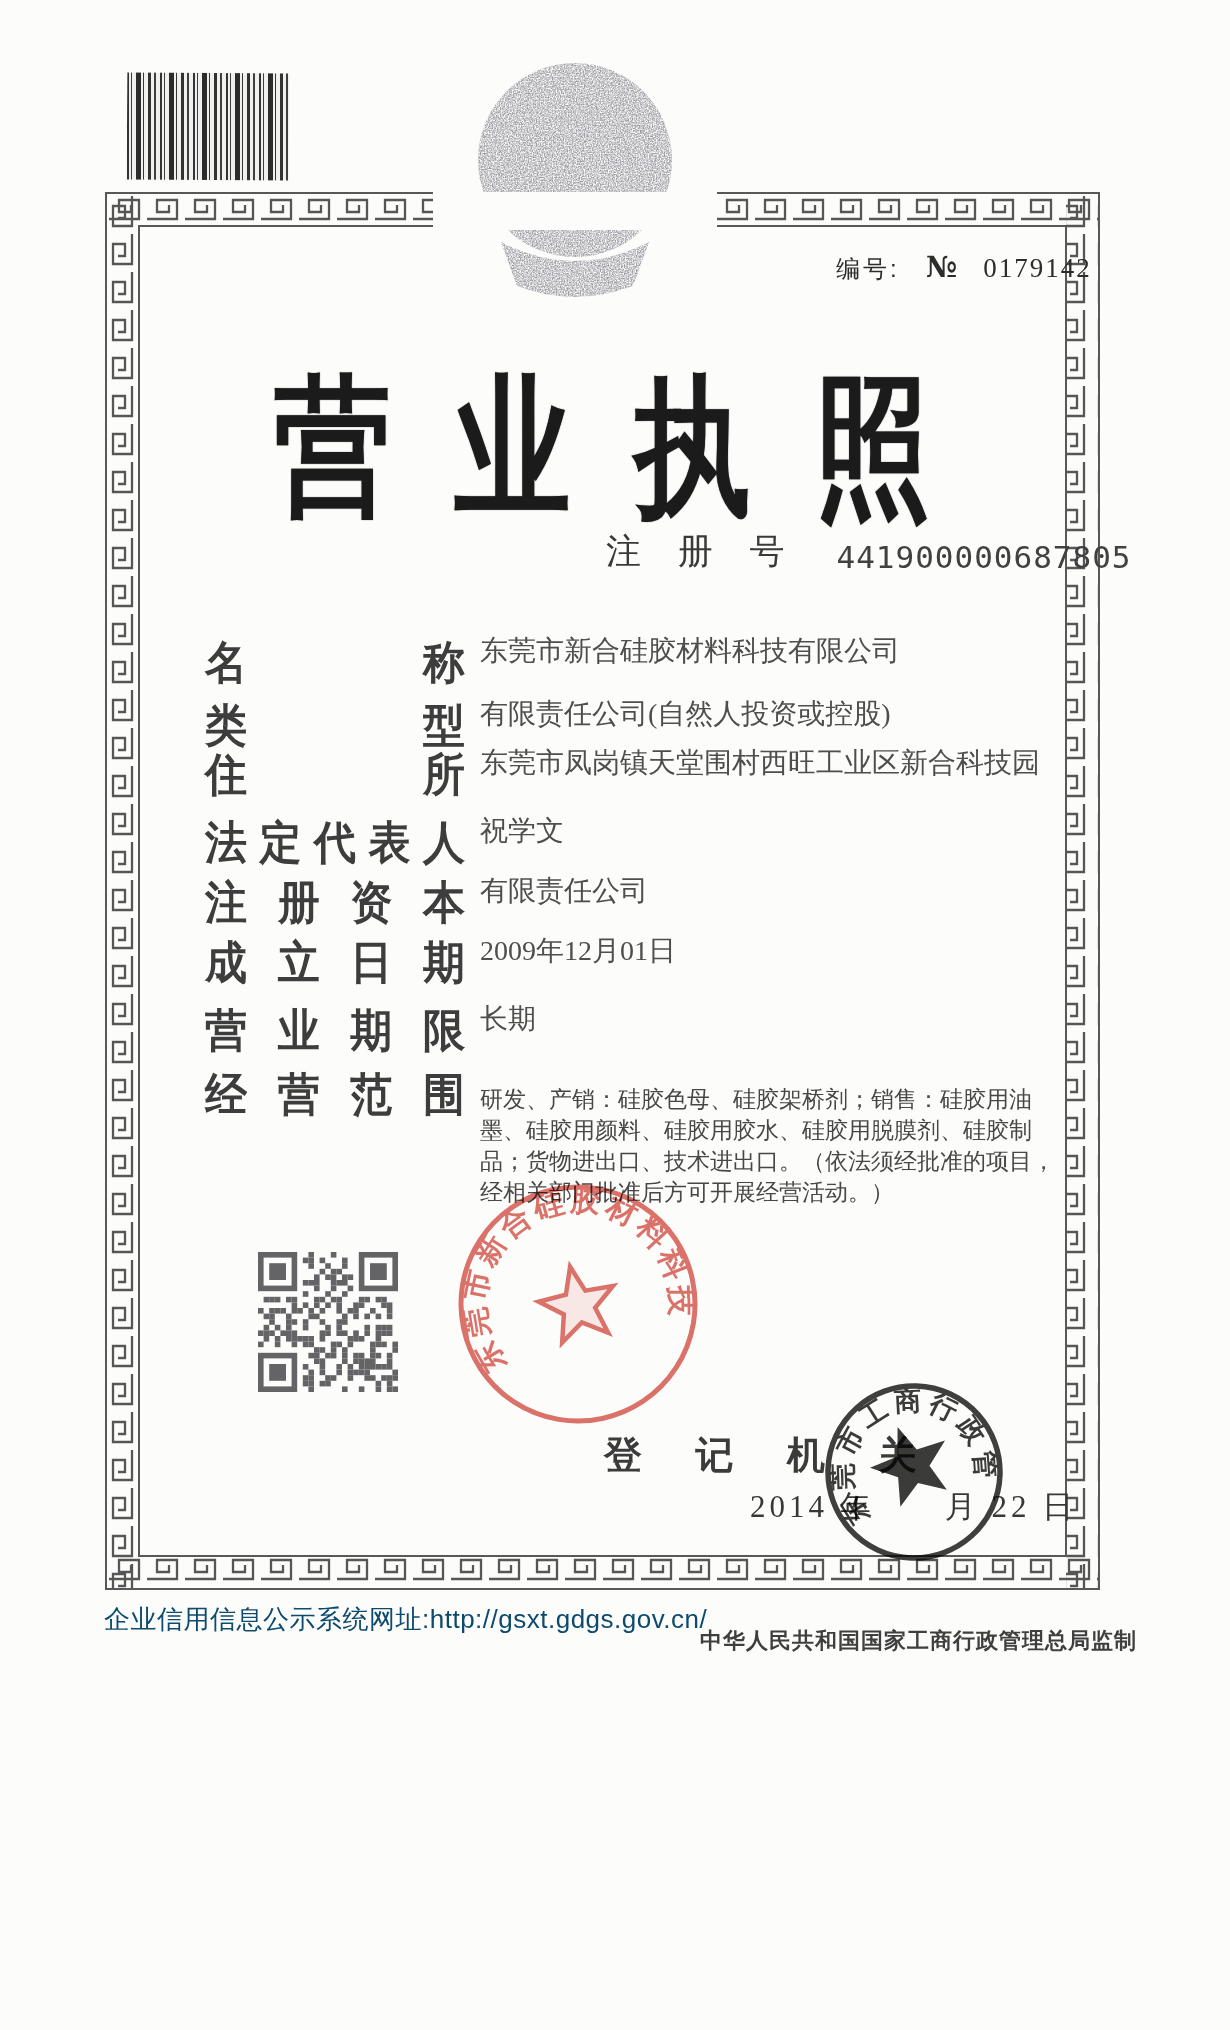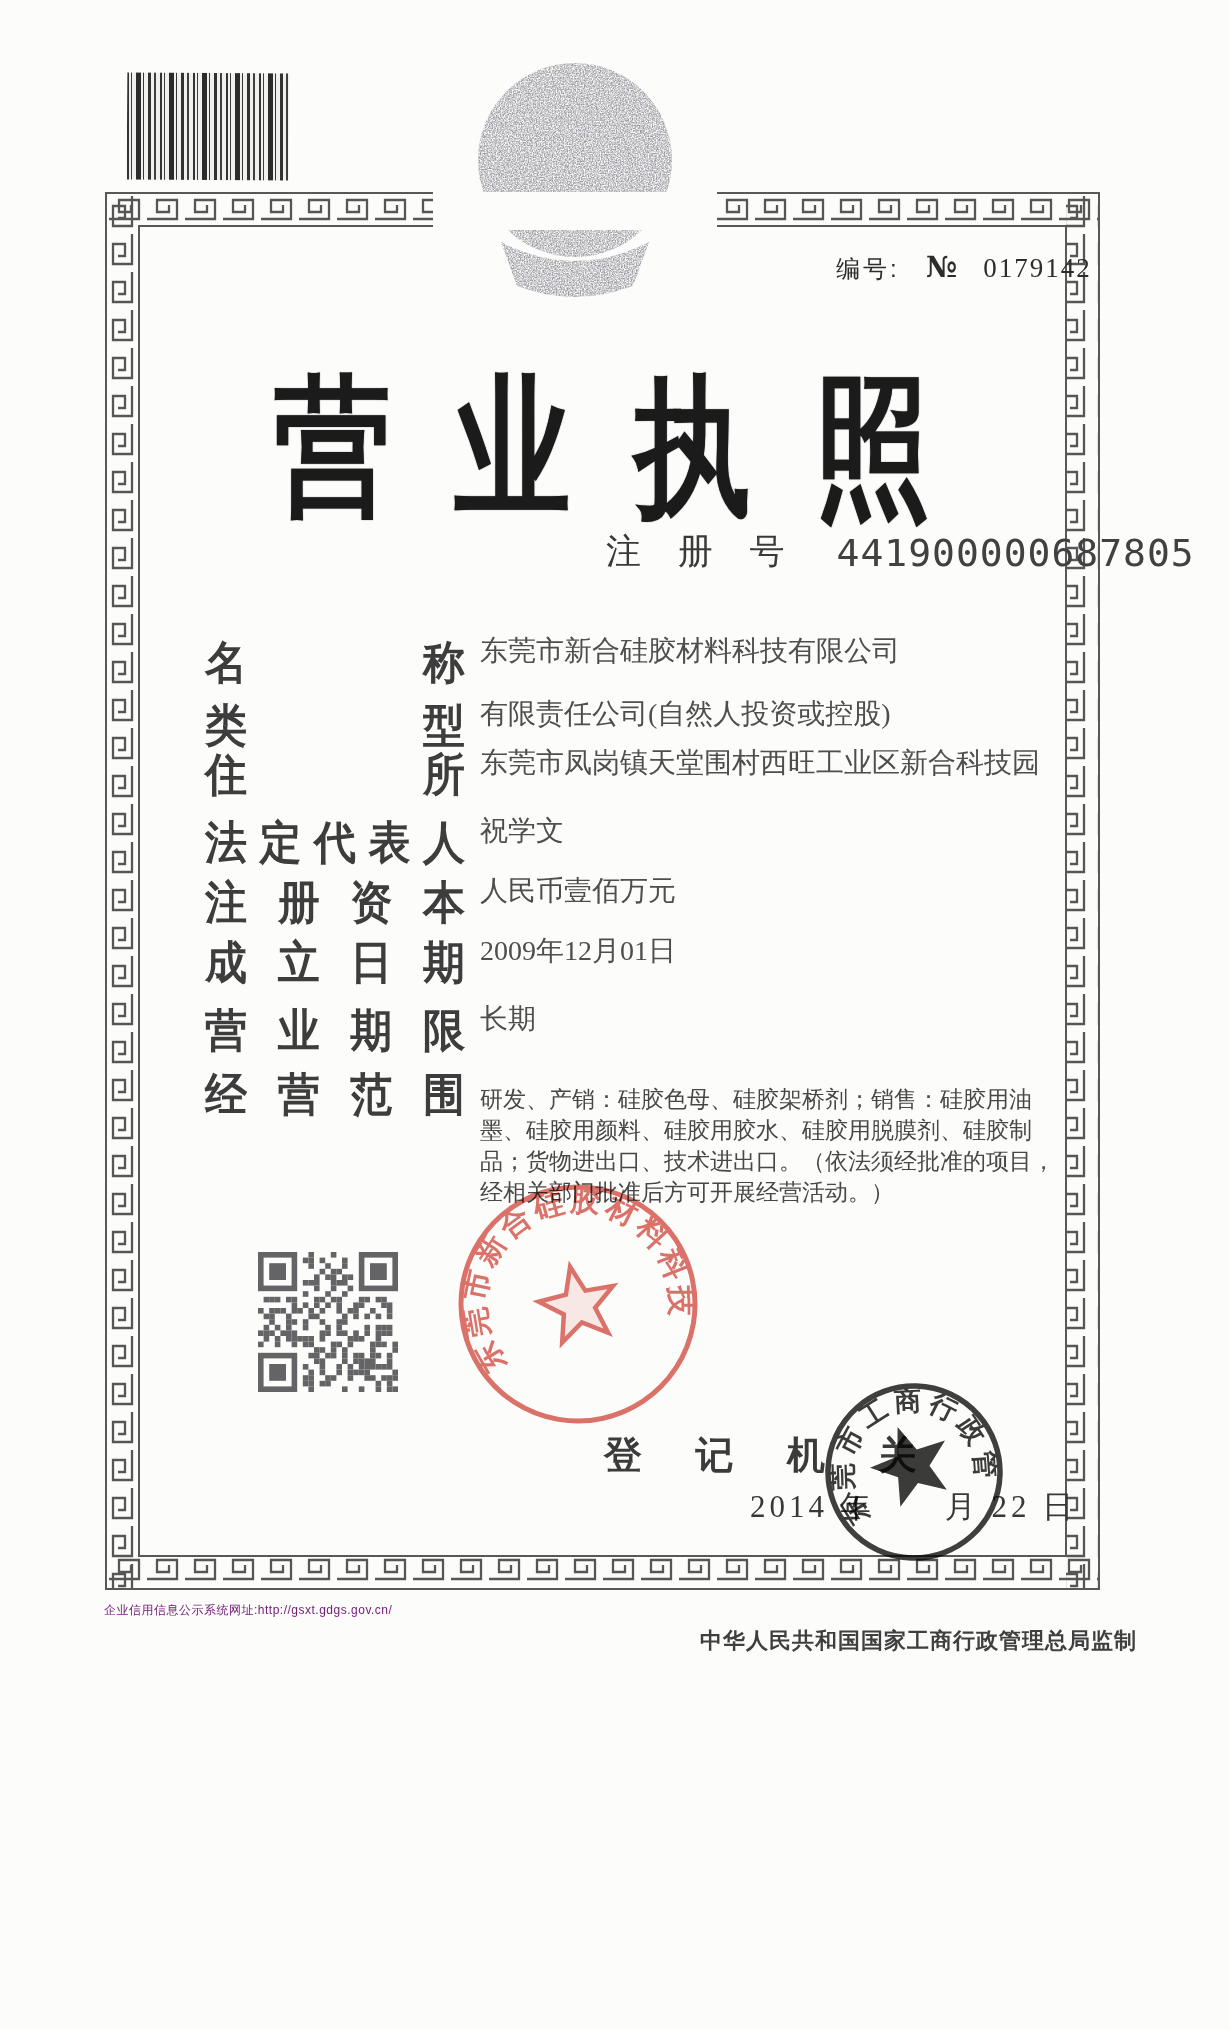--- a/index.html
+++ b/index.html
@@ -27,21 +27,21 @@
 
   
   .title { position:absolute; left:105px; top:347px; width:995px; text-align:center;
     font-size:116px; font-weight:900; letter-spacing:64px; text-indent:64px;
     color:#1b1b1b; transform:scaleY(1.3); transform-origin:top center;
     font-family:"Liberation Serif", serif; text-shadow:0 0 1px #444; }
 
   
   .regno { position:absolute; left:606px; top:528px; display:flex; align-items:flex-end; color:#3a3a3a;gap:12px; }
   .regno-label { font-size:35px; letter-spacing:14px; font-family:"Liberation Serif", serif; }
-  .regno-number { font-size:38px; margin-left:26px; font-family:"DejaVu Sans Mono", monospace; letter-spacing:1px; color:#414141; }
+  .regno-number { font-size:31px; margin-left:26px; font-family:"DejaVu Sans Mono", monospace; letter-spacing:1px; color:#414141; }
 
   
   .row { position:absolute; left:205px; width:880px; }
   .row .lbl { position:absolute; left:0; top:0; width:260px; font-size:42px; font-weight:600;
     color:#3d3d3d; font-family:"Liberation Serif", serif;
     text-align:justify; text-align-last:justify; line-height:1; transform:scaleY(1.08); transform-origin:top left; }
   .row .val { position:absolute; left:275px; top:-8px; font-size:28px; color:#4e4e4e; letter-spacing:0px;
     font-family:"Liberation Serif", serif; white-space:nowrap; }
   .row .val.scope { top:12px; width:585px; font-size:23px; line-height:31px; white-space:normal; color:#474747; }
 
@@ -53,21 +53,21 @@
   .red-stamp { position:absolute; left:452px; top:1178px; width:252px; height:252px; transform:rotate(-12deg); opacity:.84; }
   .black-stamp { position:absolute; left:818px; top:1376px; width:192px; height:192px; transform:rotate(-20deg); opacity:.87; }
 
   
   .registrar { position:absolute; left:604px; top:1430px; font-size:38px; font-weight:600; letter-spacing:22px;
     color:#3b3b3b; font-family:"Liberation Serif", serif; }
   .issue-date { position:absolute; left:750px; top:1486px; font-size:31px; color:#383838; letter-spacing:4px;
     font-family:"Liberation Serif", serif;text-align:center; }
 
   
-  .footer-left { position:absolute; left:104px; top:1602px; font-size:12px; color:#701a75; letter-spacing:.5px;text-align:center; }
+  .footer-left { position:absolute; left:104px; top:1602px; font-size:26px; color:#0c4a6e; letter-spacing:.5px;text-align:center; }
   .footer-right { position:absolute; left:700px; top:1626px; font-size:22px; font-weight:600; color:#3f3f3f;
     font-family:"Liberation Serif", serif; letter-spacing:1px; }
 </style>
 </head>
 <body>
 
 <div class="page">
 
   <div class="barcode"></div>
 
@@ -131,21 +131,21 @@
   <div class="row" style="top:752px">
     <span class="lbl">住所</span>
     <span class="val">东莞市凤岗镇天堂围村西旺工业区新合科技园</span>
   </div>
   <div class="row" style="top:820px">
     <span class="lbl">法定代表人</span>
     <span class="val">祝学文</span>
   </div>
   <div class="row" style="top:880px">
     <span class="lbl">注册资本</span>
-    <span class="val">人民币壹佰万元</span>
+    <span class="val">有限责任公司</span>
   </div>
   <div class="row" style="top:940px">
     <span class="lbl">成立日期</span>
     <span class="val">2009年12月01日</span>
   </div>
   <div class="row" style="top:1008px">
     <span class="lbl">营业期限</span>
     <span class="val">长期</span>
   </div>
   <div class="row" style="top:1072px">

